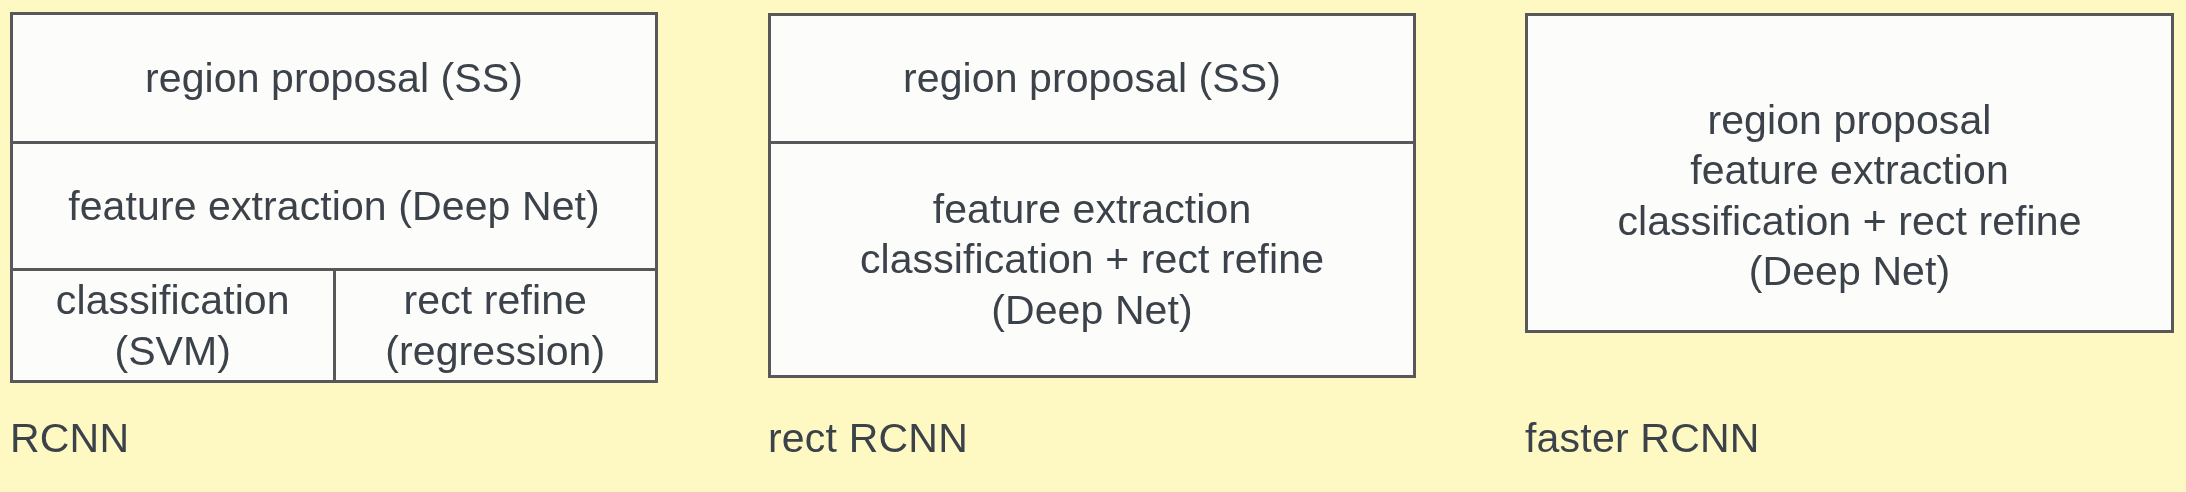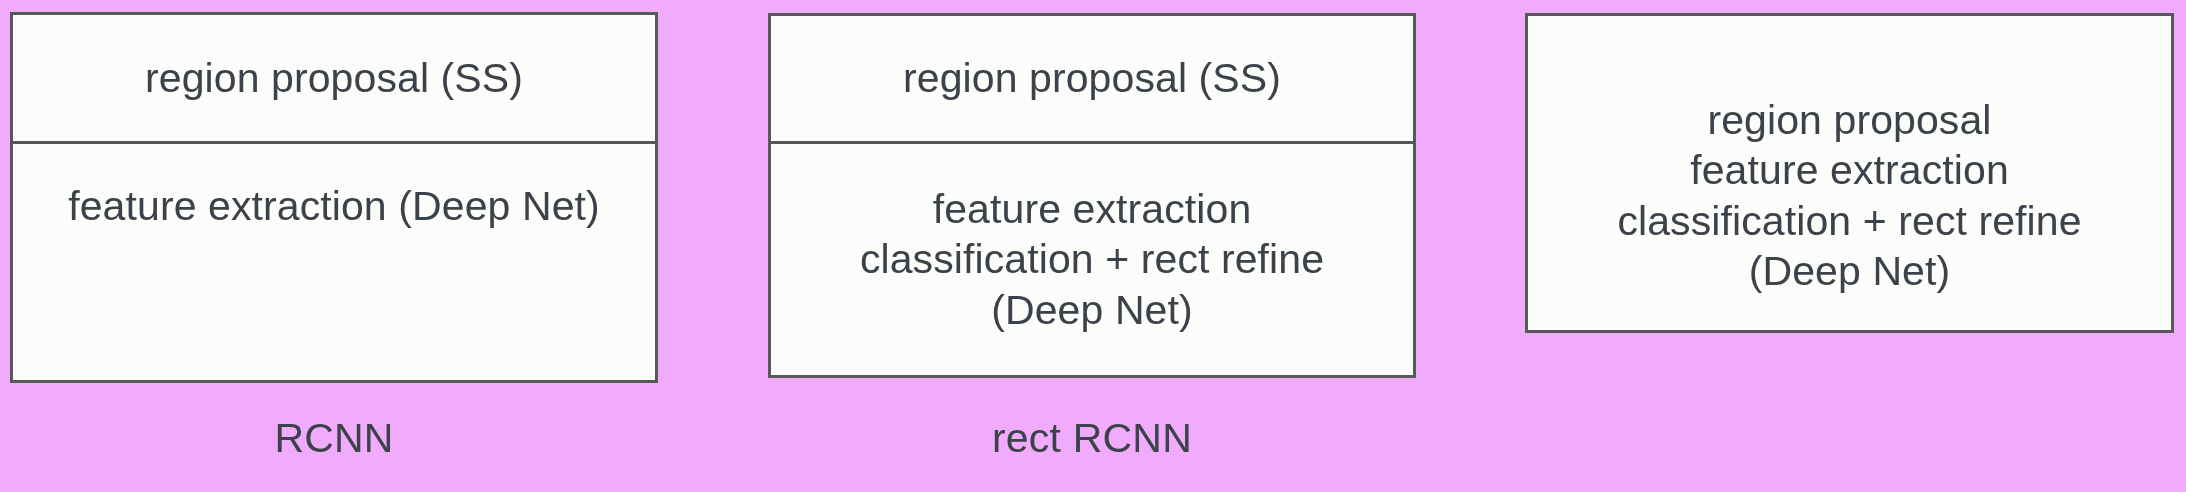--- a/index.html
+++ b/index.html
@@ -11,21 +11,21 @@
     height: 492px;
     background: #fbfbf9;
     font-family: "Liberation Sans", sans-serif;
     overflow: hidden;
   }
 
   #canvas {
     position: relative;
     width: 2186px;
     height: 492px;
-    background: #f0abfc;
+    background: #fef9c3;
   }
 
   
   .arch-column {
     position: absolute;
     top: 0;
     height: 492px;
   }
 
   .arch-box {
@@ -68,21 +68,21 @@
     color: #3c424a;
     font-size: 41px;
     line-height: 1.22;
     letter-spacing: 0.1px;
     white-space: pre-line;
     text-align: center;
   }
 
   .caption {
     position: absolute;
-    text-align: center;
+    text-align: left;
     color: #3c424a;
     font-size: 41px;
     letter-spacing: 0.2px;
     white-space: nowrap;
   }
 
   
   #col-rcnn { left: 0; width: 672px; }
   #box-rcnn { left: 10px; top: 12px; width: 648px; height: 371px; }
   #rcnn-row-0 { height: 126px; }
@@ -117,20 +117,30 @@
           <span class="cell-text">region proposal (SS)</span>
         </div>
       </div>
 
       <div class="arch-row" id="rcnn-row-1">
         <div class="arch-cell">
           <span class="cell-text">feature extraction (Deep Net)</span>
         </div>
       </div>
 
+      <div class="arch-row" id="rcnn-row-2">
+        <div class="arch-cell">
+          <span class="cell-text">classification
+(SVM)</span>
+        </div>
+        <div class="arch-cell">
+          <span class="cell-text">rect refine
+(regression)</span>
+        </div>
+      </div>
 
     </div>
 
     <div class="caption" id="cap-rcnn">RCNN</div>
   </div>
 
   <div class="arch-column" id="col-fast">
 
     <div class="arch-box" id="box-fast">
 
@@ -161,15 +171,16 @@
         <div class="arch-cell">
           <span class="cell-text">region proposal
 feature extraction
 classification + rect refine
 (Deep Net)</span>
         </div>
       </div>
 
     </div>
 
+    <div class="caption" id="cap-faster">faster RCNN</div>
   </div>
 
 </div>
 
 </body></html>

